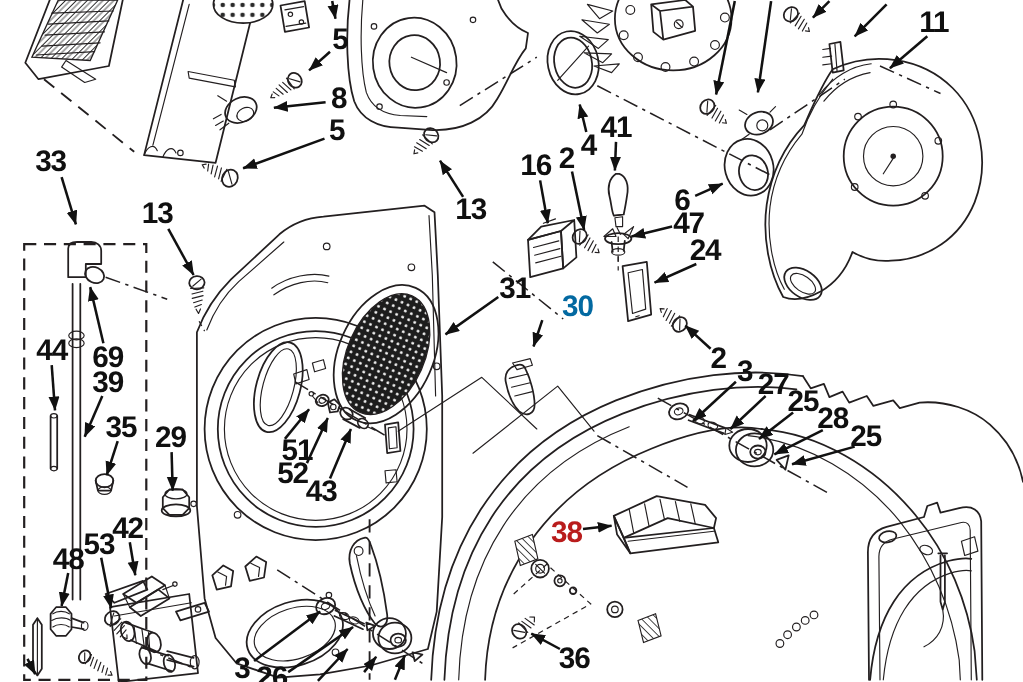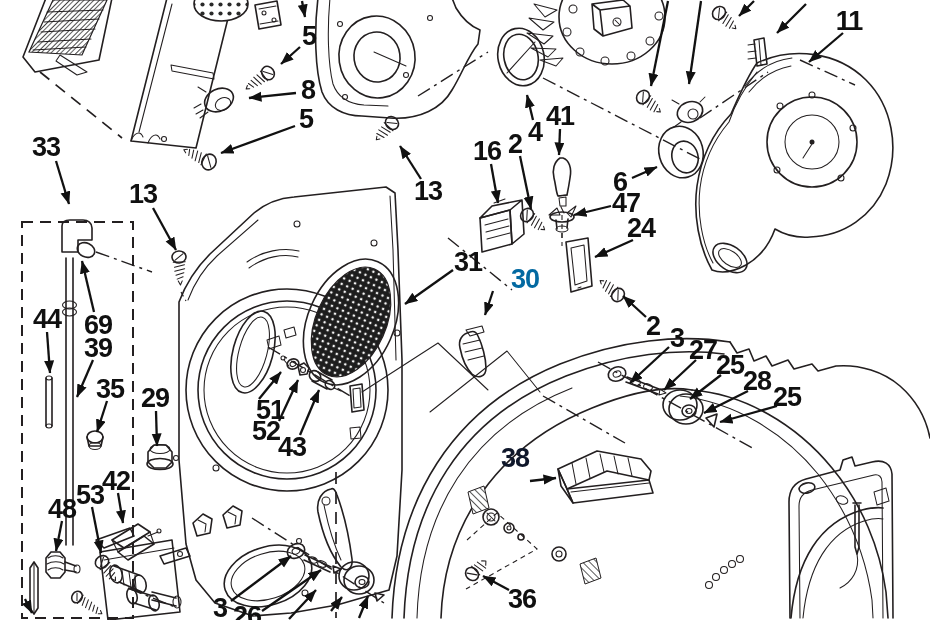--- a/index.html
+++ b/index.html
@@ -489,18 +489,18 @@
       <div class="plabel" style="left: 98px; top: 325px; color: rgb(16, 16, 16);">69</div>
       <div class="plabel" style="left: 98px; top: 348px; color: rgb(16, 16, 16);">39</div>
       <div class="plabel" style="left: 110px; top: 389px; color: rgb(16, 16, 16);">35</div>
       <div class="plabel" style="left: 155px; top: 398px; color: rgb(16, 16, 16);">29</div>
       <div class="plabel" style="left: 249px; top: 410px; color: rgb(16, 16, 16); margin-left: 21px;">51</div>
       <div class="plabel" style="left: 266px; top: 431px; color: rgb(16, 16, 16);">52</div>
       <div class="plabel" style="left: 292px; top: 447px; color: rgb(16, 16, 16);">43</div>
       <div class="plabel" style="left: 62px; top: 509px; color: rgb(16, 16, 16);">48</div>
       <div class="plabel" style="left: 90px; top: 495px; color: rgb(16, 16, 16); text-align: right;">53</div>
       <div class="plabel" style="left: 116px; top: 481px; color: rgb(16, 16, 16);">42</div>
-      <div class="plabel" style="left: 515px; top: 458px; color: #0f172a;">38</div>
+      <div class="plabel" style="left: 515px; top: 484px; color: #b91c1c;">38</div>
       <div class="plabel" style="left: 522px; top: 599px; color: rgb(16, 16, 16);">36</div>
       <div class="plabel" style="left: 220px; top: 608px; color: rgb(16, 16, 16);">3</div>
       <div class="plabel" style="left: 247px; top: 616px; color: rgb(16, 16, 16);">26</div>
     </div>
 </div>
 
 </body></html>

